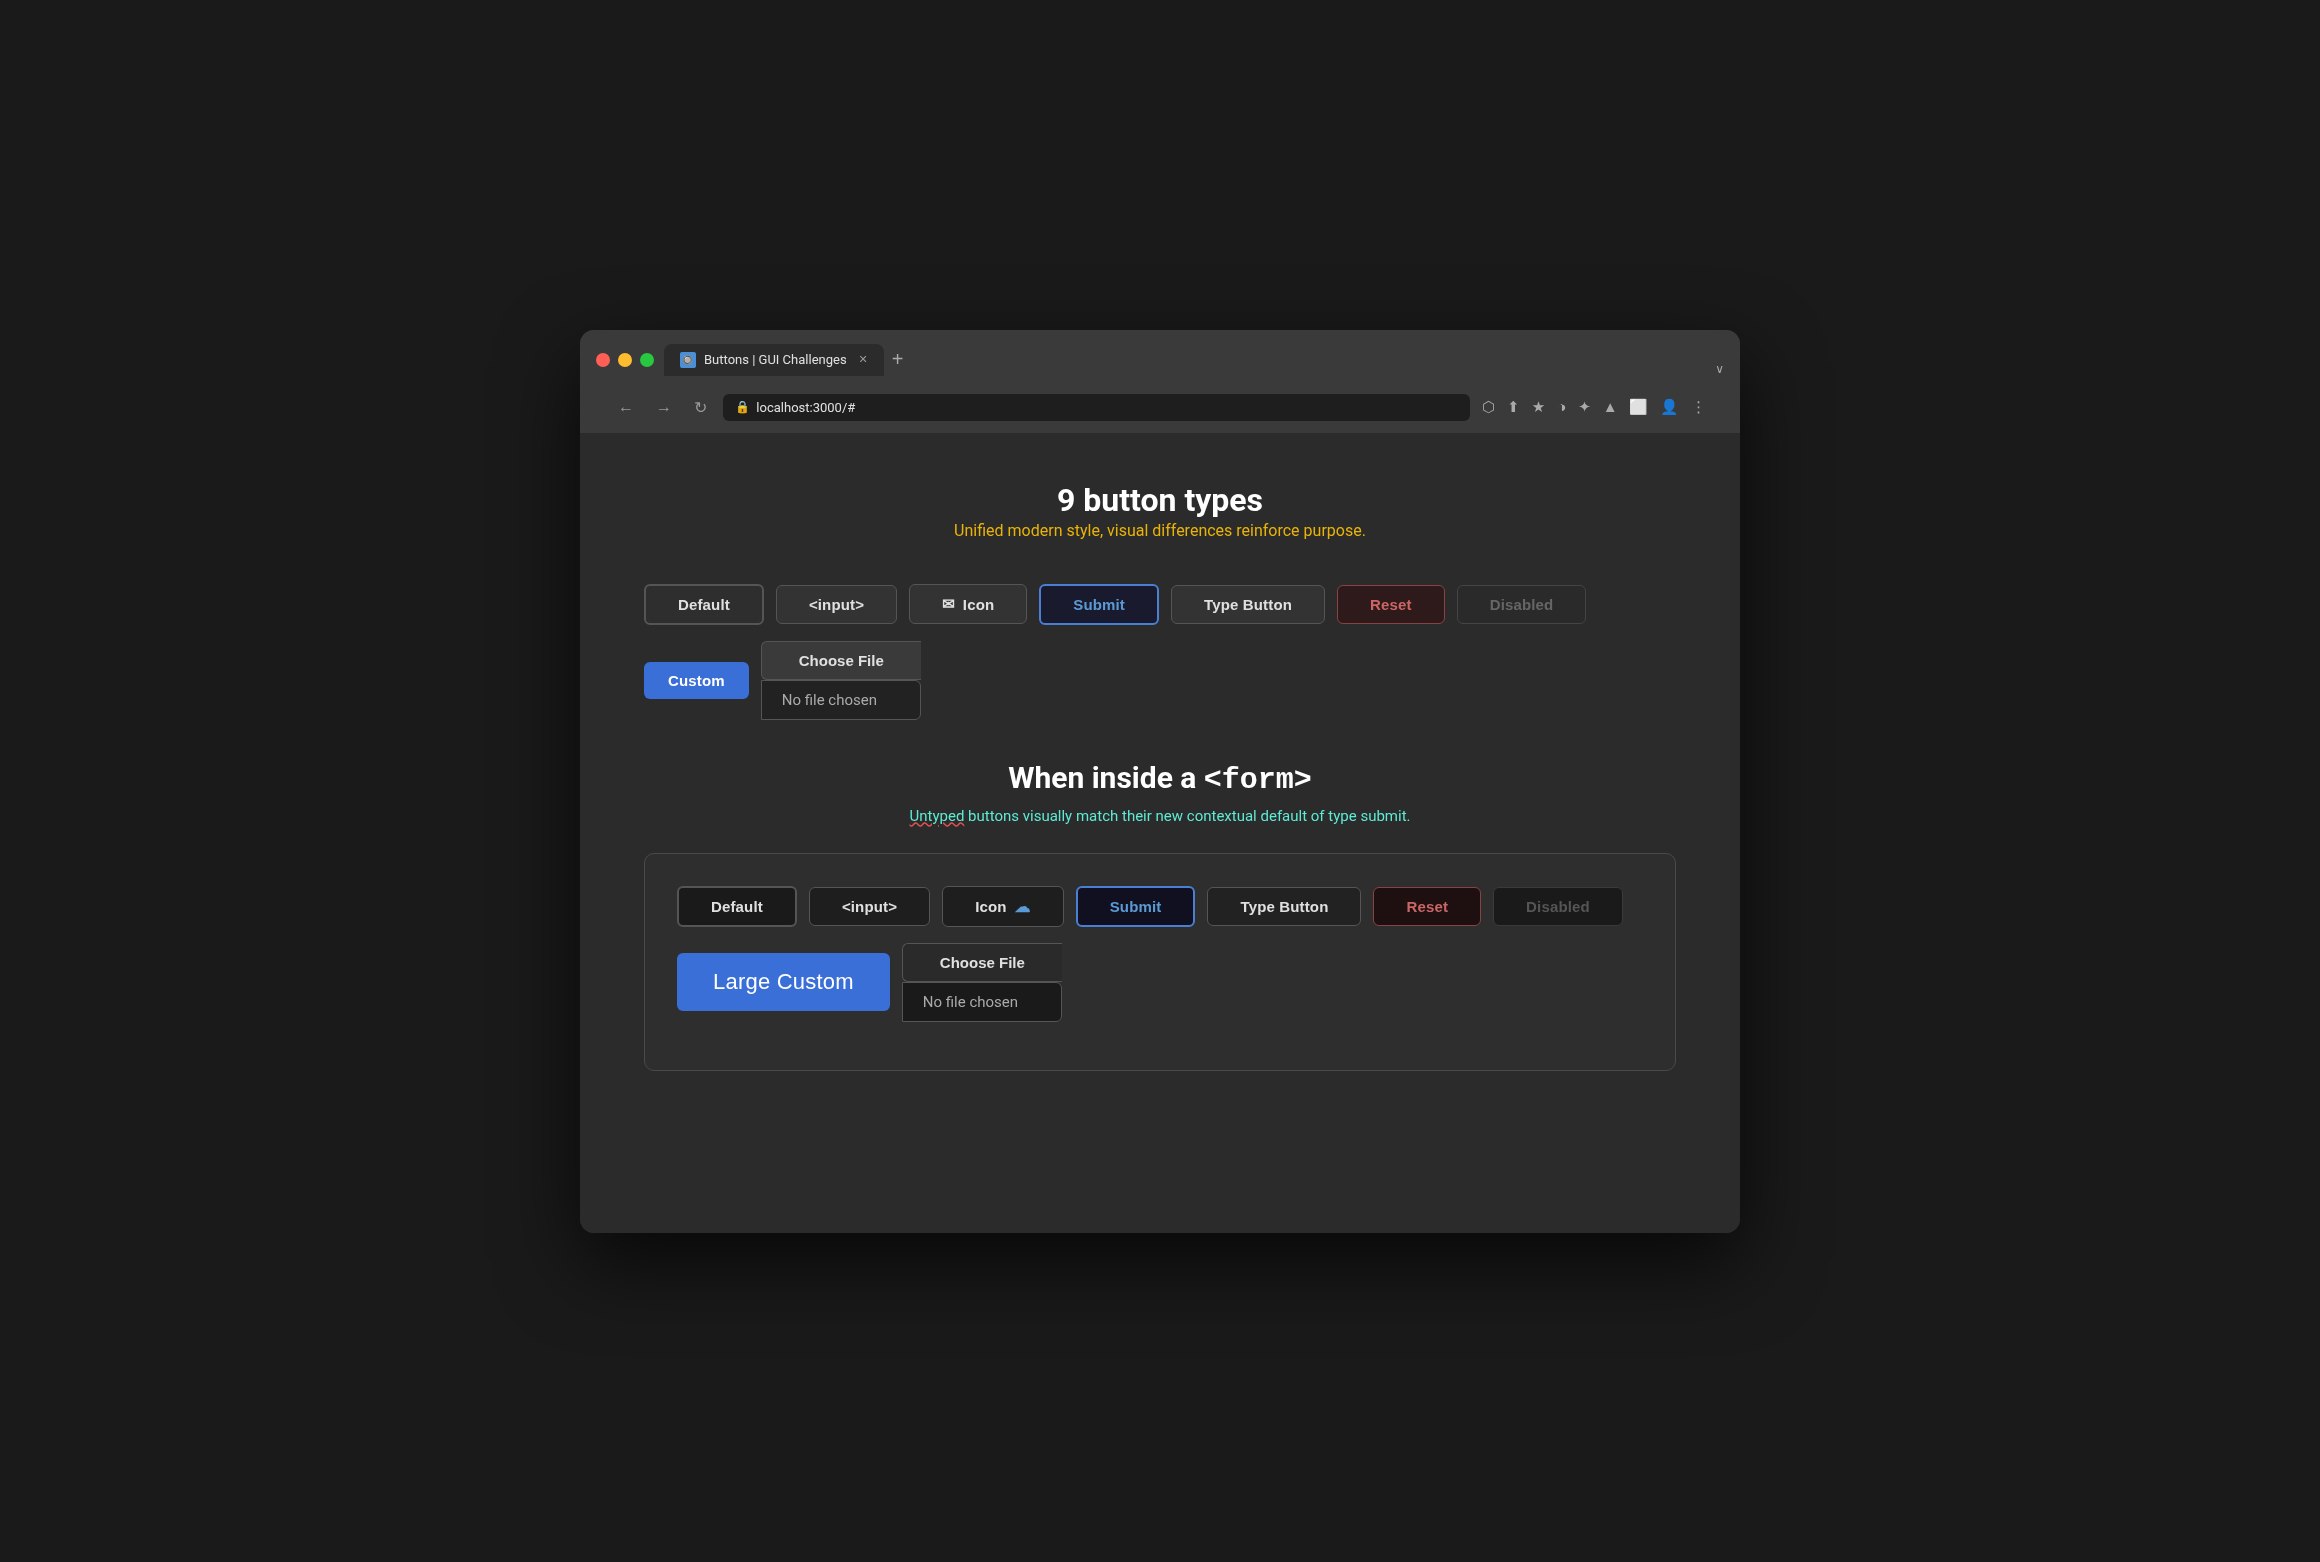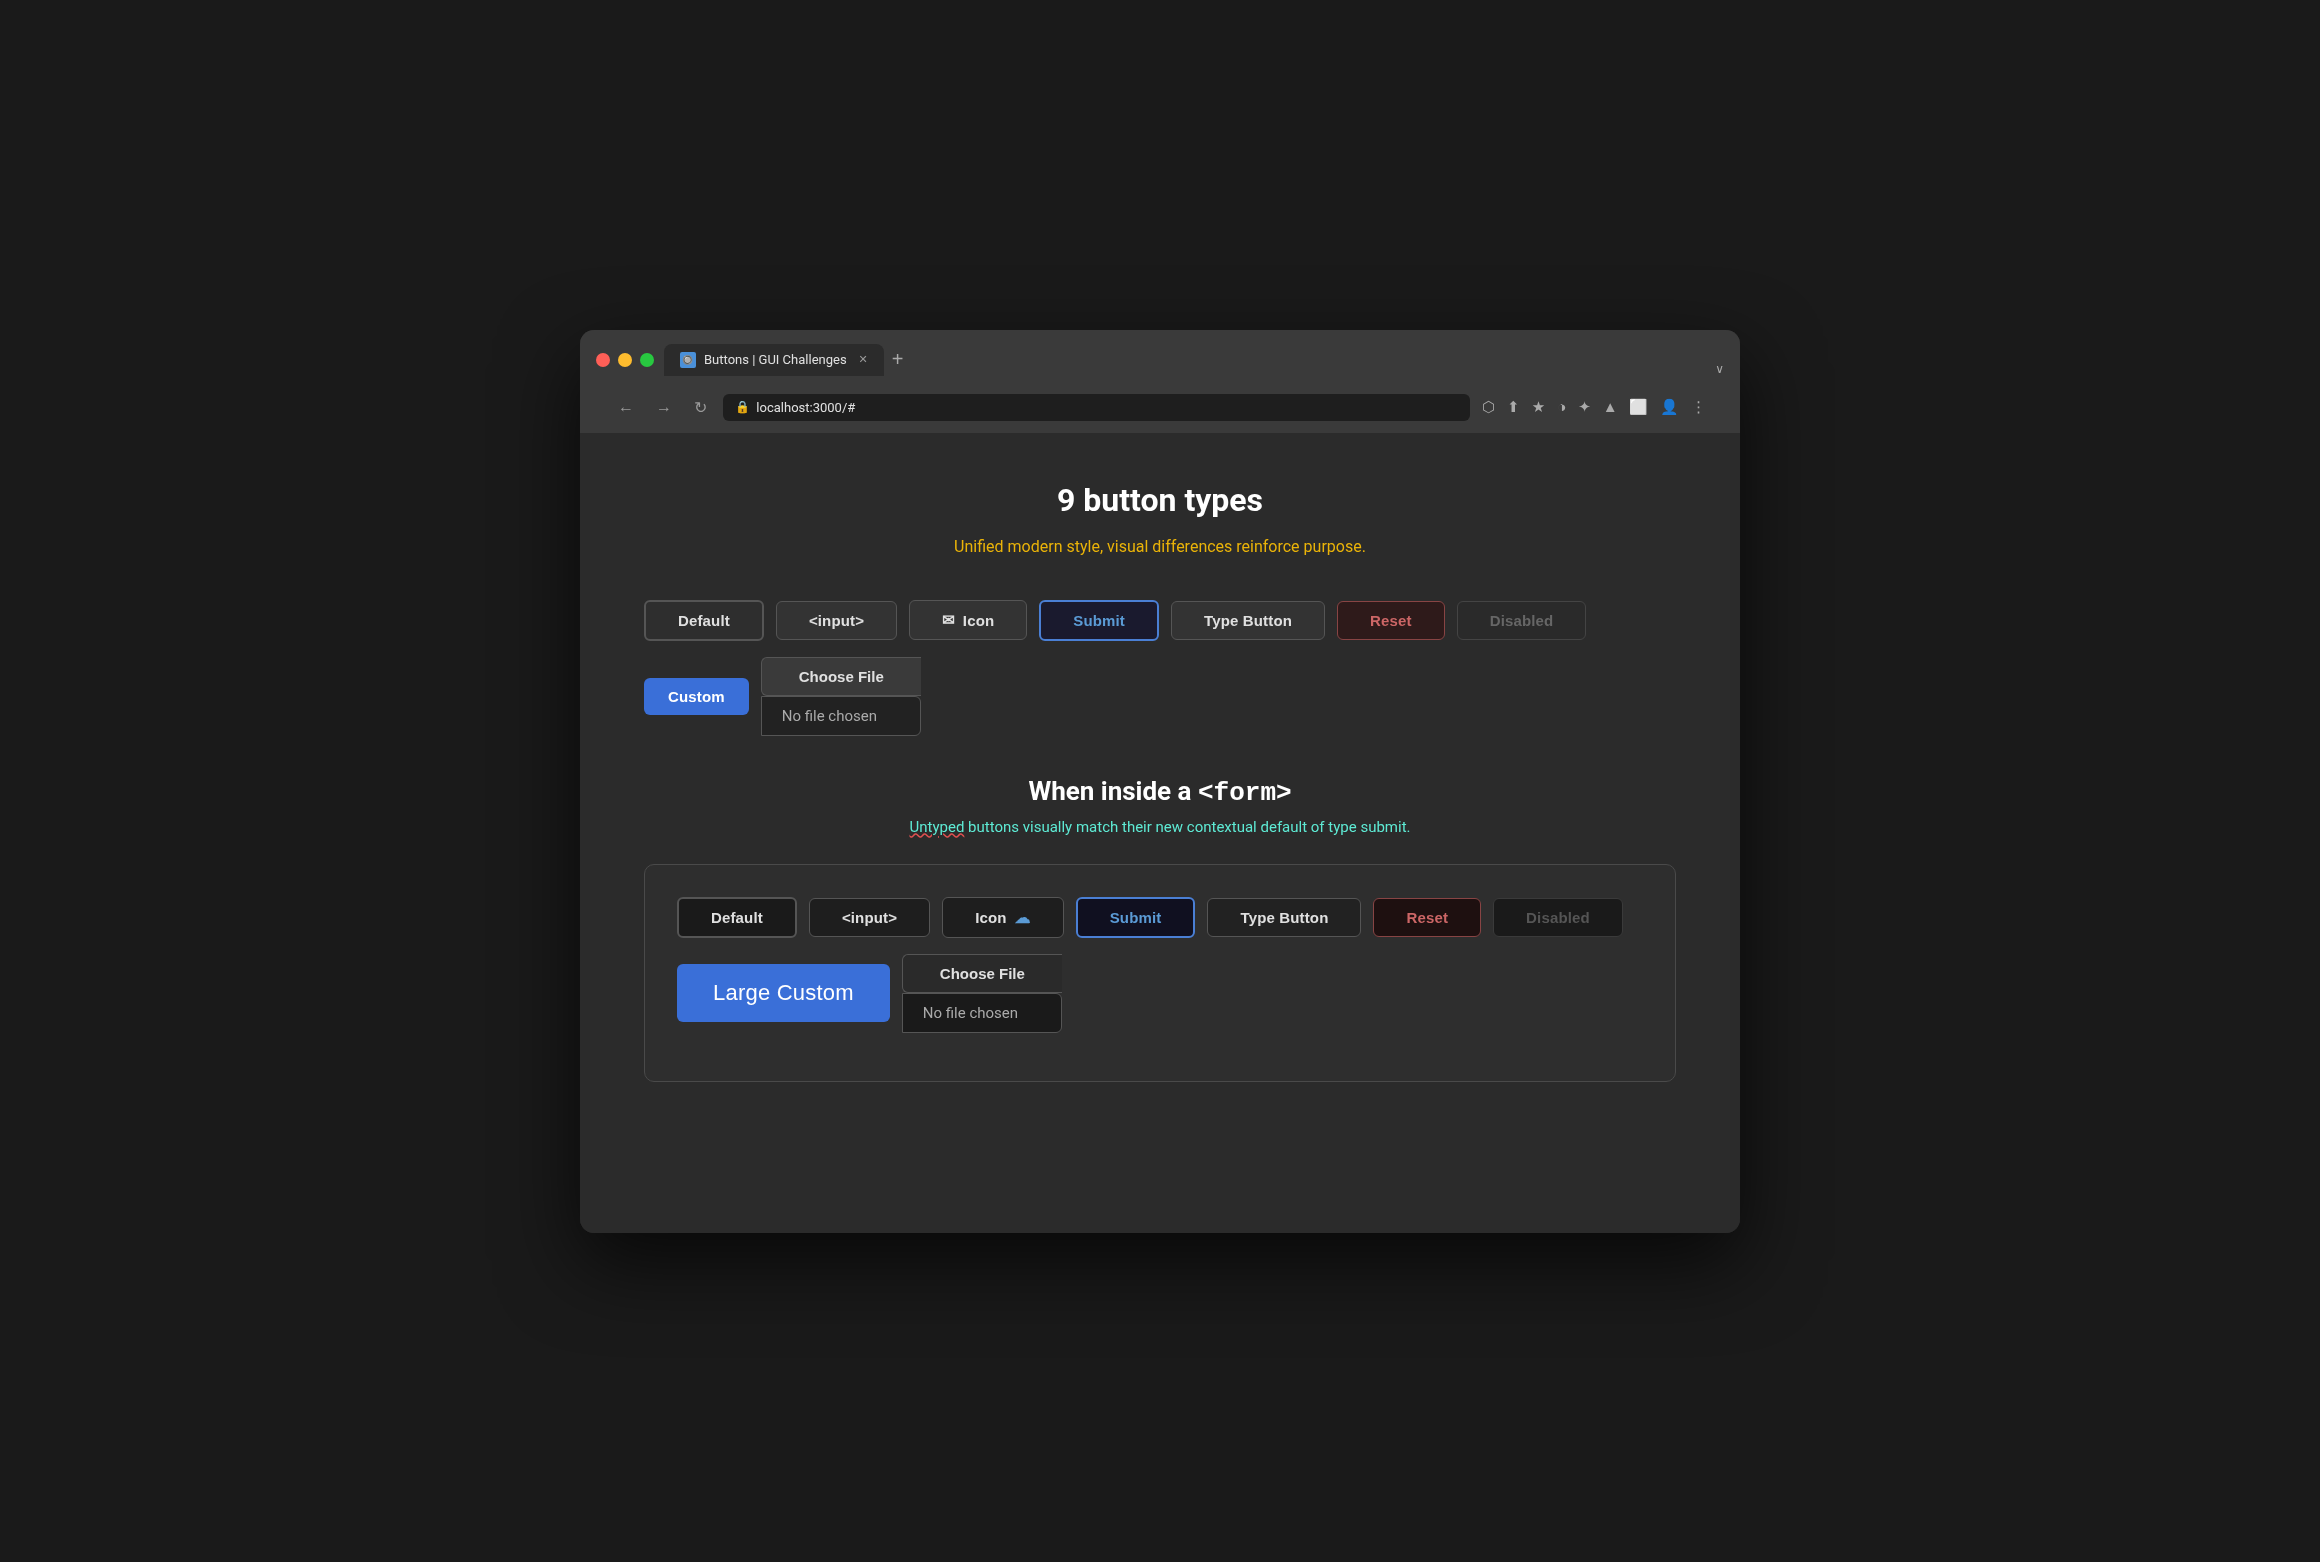--- a/index.html
+++ b/index.html
@@ -160,21 +160,21 @@
       background: #2b2b2b;
       padding: 48px 64px;
       min-height: 800px;
     }
 
     .page-title {
       text-align: center;
       color: #ffffff;
       font-size: 32px;
       font-weight: 700;
-      margin-bottom: 18px;
+      margin-bottom: 2px;
     }
 
     .page-subtitle {
       text-align: center;
       color: #eab308;
       font-size: 16px;
       margin-bottom: 44px;
     }
 
     
@@ -294,21 +294,21 @@
     }
 
     
     .form-section {
       margin-top: 40px;
     }
 
     .form-section-title {
       text-align: center;
       color: #ffffff;
-      font-size: 26px;
+      font-size: 30px;
       font-weight: 700;
       margin-bottom: 10px;
     }
 
     .form-section-title code {
       font-family: 'Courier New', monospace;
       background: transparent;
       color: #ffffff;
     }
 

